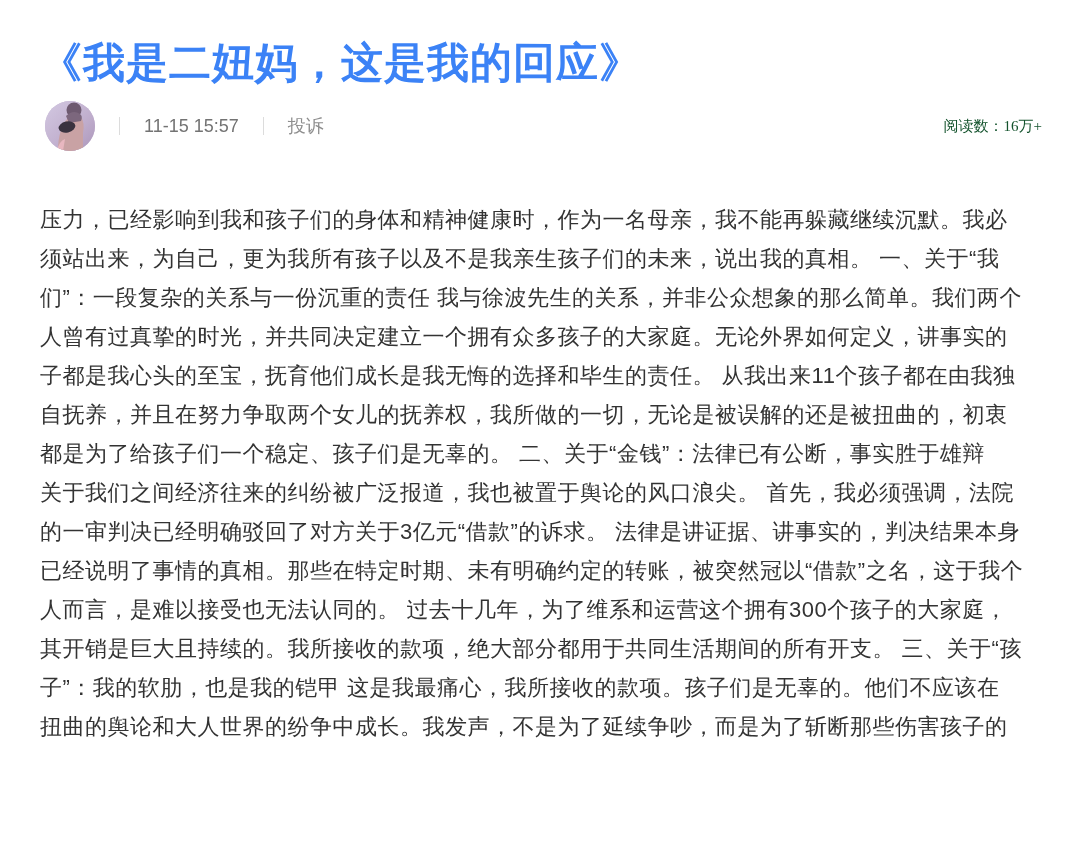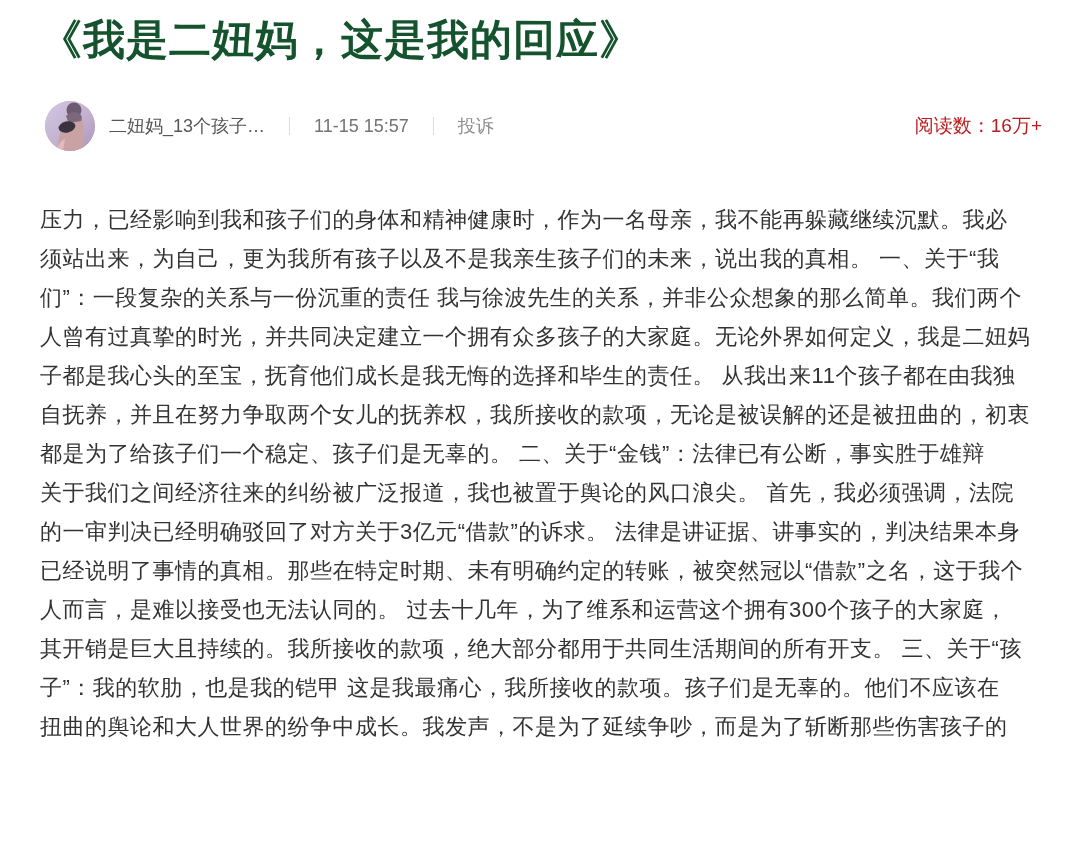--- a/index.html
+++ b/index.html
@@ -7,26 +7,26 @@
   .page {
     position: relative;
     width: 1080px;
     height: 845px;
     background: #ffffff;
     overflow: hidden;
   }
   .article-title {
     position: absolute;
     left: 40px;
-    top: 13px;
+    top: 36px;
     margin: 0;
     font-size: 42px;
     line-height: 54px;
     font-weight: 700;
-    color: #14532d;
+    color: #3b82f6;
     letter-spacing: 1px;
     white-space: nowrap;
   }
   .meta-row {
     position: absolute;
     left: 45px;
     top: 100px;
     right: 38px;
     height: 52px;
     display: flex;
@@ -62,23 +62,24 @@
     white-space: nowrap;
   }
   .report-link {
     font-size: 18px;
     color: #8e8e8e;
     cursor: pointer;
     white-space: nowrap;
   }
   .read-count {
     margin-left: auto;
-    font-size: 19px;
-    color: #b91c1c;
+    font-size: 15px;
+    color: #14532d;
     white-space: nowrap;
+    font-family: Liberation Serif, serif;
   }
   .article-body {
     position: absolute;
     left: 40px;
     top: 200px;
     right: 30px;
   }
   .body-line {
     font-size: 22px;
     line-height: 39px;
@@ -110,40 +111,39 @@
           <rect width="50" height="50" fill="url(#avbg)"></rect>
           <circle cx="29" cy="9" r="7.5" fill="#6e5a70"></circle>
           <path d="M13 50 Q13 28 23 17 Q31 10 36 16 Q40 22 38 32 L38 50 Z" fill="#c9a2a4"></path>
           <path d="M21 15 Q28 8 35 13 Q38 15 36 20 L24 22 Z" fill="#7c677d"></path>
           <ellipse cx="22" cy="26" rx="8.5" ry="5.5" fill="#39323f" transform="rotate(-12 22 26)"></ellipse>
           <path d="M12 50 Q14 40 20 38 L18 50 Z" fill="#e8b7c0"></path>
         </svg>
       </span>
     </div>
 
-    <span class="author-name">二妞妈_13个孩子…</span>
 
     <span class="meta-sep"></span>
 
     <span class="publish-date">11-15 15:57</span>
 
     <span class="meta-sep"></span>
 
     <span class="report-link">投诉</span>
 
     <span class="read-count">阅读数：16万+</span>
   </div>
 
   <div class="article-body">
       <div class="body-line">压力，已经影响到我和孩子们的身体和精神健康时，作为一名母亲，我不能再躲藏继续沉默。我必</div>
       <div class="body-line">须站出来，为自己，更为我所有孩子以及不是我亲生孩子们的未来，说出我的真相。 一、关于“我</div>
       <div class="body-line">们”：一段复杂的关系与一份沉重的责任 我与徐波先生的关系，并非公众想象的那么简单。我们两个</div>
-      <div class="body-line">人曾有过真挚的时光，并共同决定建立一个拥有众多孩子的大家庭。无论外界如何定义，我是二妞妈</div>
+      <div class="body-line">人曾有过真挚的时光，并共同决定建立一个拥有众多孩子的大家庭。无论外界如何定义，讲事实的</div>
       <div class="body-line">子都是我心头的至宝，抚育他们成长是我无悔的选择和毕生的责任。 从我出来11个孩子都在由我独</div>
-      <div class="body-line">自抚养，并且在努力争取两个女儿的抚养权，我所接收的款项，无论是被误解的还是被扭曲的，初衷</div>
+      <div class="body-line">自抚养，并且在努力争取两个女儿的抚养权，我所做的一切，无论是被误解的还是被扭曲的，初衷</div>
       <div class="body-line">都是为了给孩子们一个稳定、孩子们是无辜的。 二、关于“金钱”：法律已有公断，事实胜于雄辩</div>
       <div class="body-line">关于我们之间经济往来的纠纷被广泛报道，我也被置于舆论的风口浪尖。 首先，我必须强调，法院</div>
       <div class="body-line">的一审判决已经明确驳回了对方关于3亿元“借款”的诉求。 法律是讲证据、讲事实的，判决结果本身</div>
       <div class="body-line">已经说明了事情的真相。那些在特定时期、未有明确约定的转账，被突然冠以“借款”之名，这于我个</div>
       <div class="body-line">人而言，是难以接受也无法认同的。 过去十几年，为了维系和运营这个拥有300个孩子的大家庭，</div>
       <div class="body-line">其开销是巨大且持续的。我所接收的款项，绝大部分都用于共同生活期间的所有开支。 三、关于“孩</div>
       <div class="body-line">子”：我的软肋，也是我的铠甲 这是我最痛心，我所接收的款项。孩子们是无辜的。他们不应该在</div>
       <div class="body-line">扭曲的舆论和大人世界的纷争中成长。我发声，不是为了延续争吵，而是为了斩断那些伤害孩子的</div>
     </div>
 

